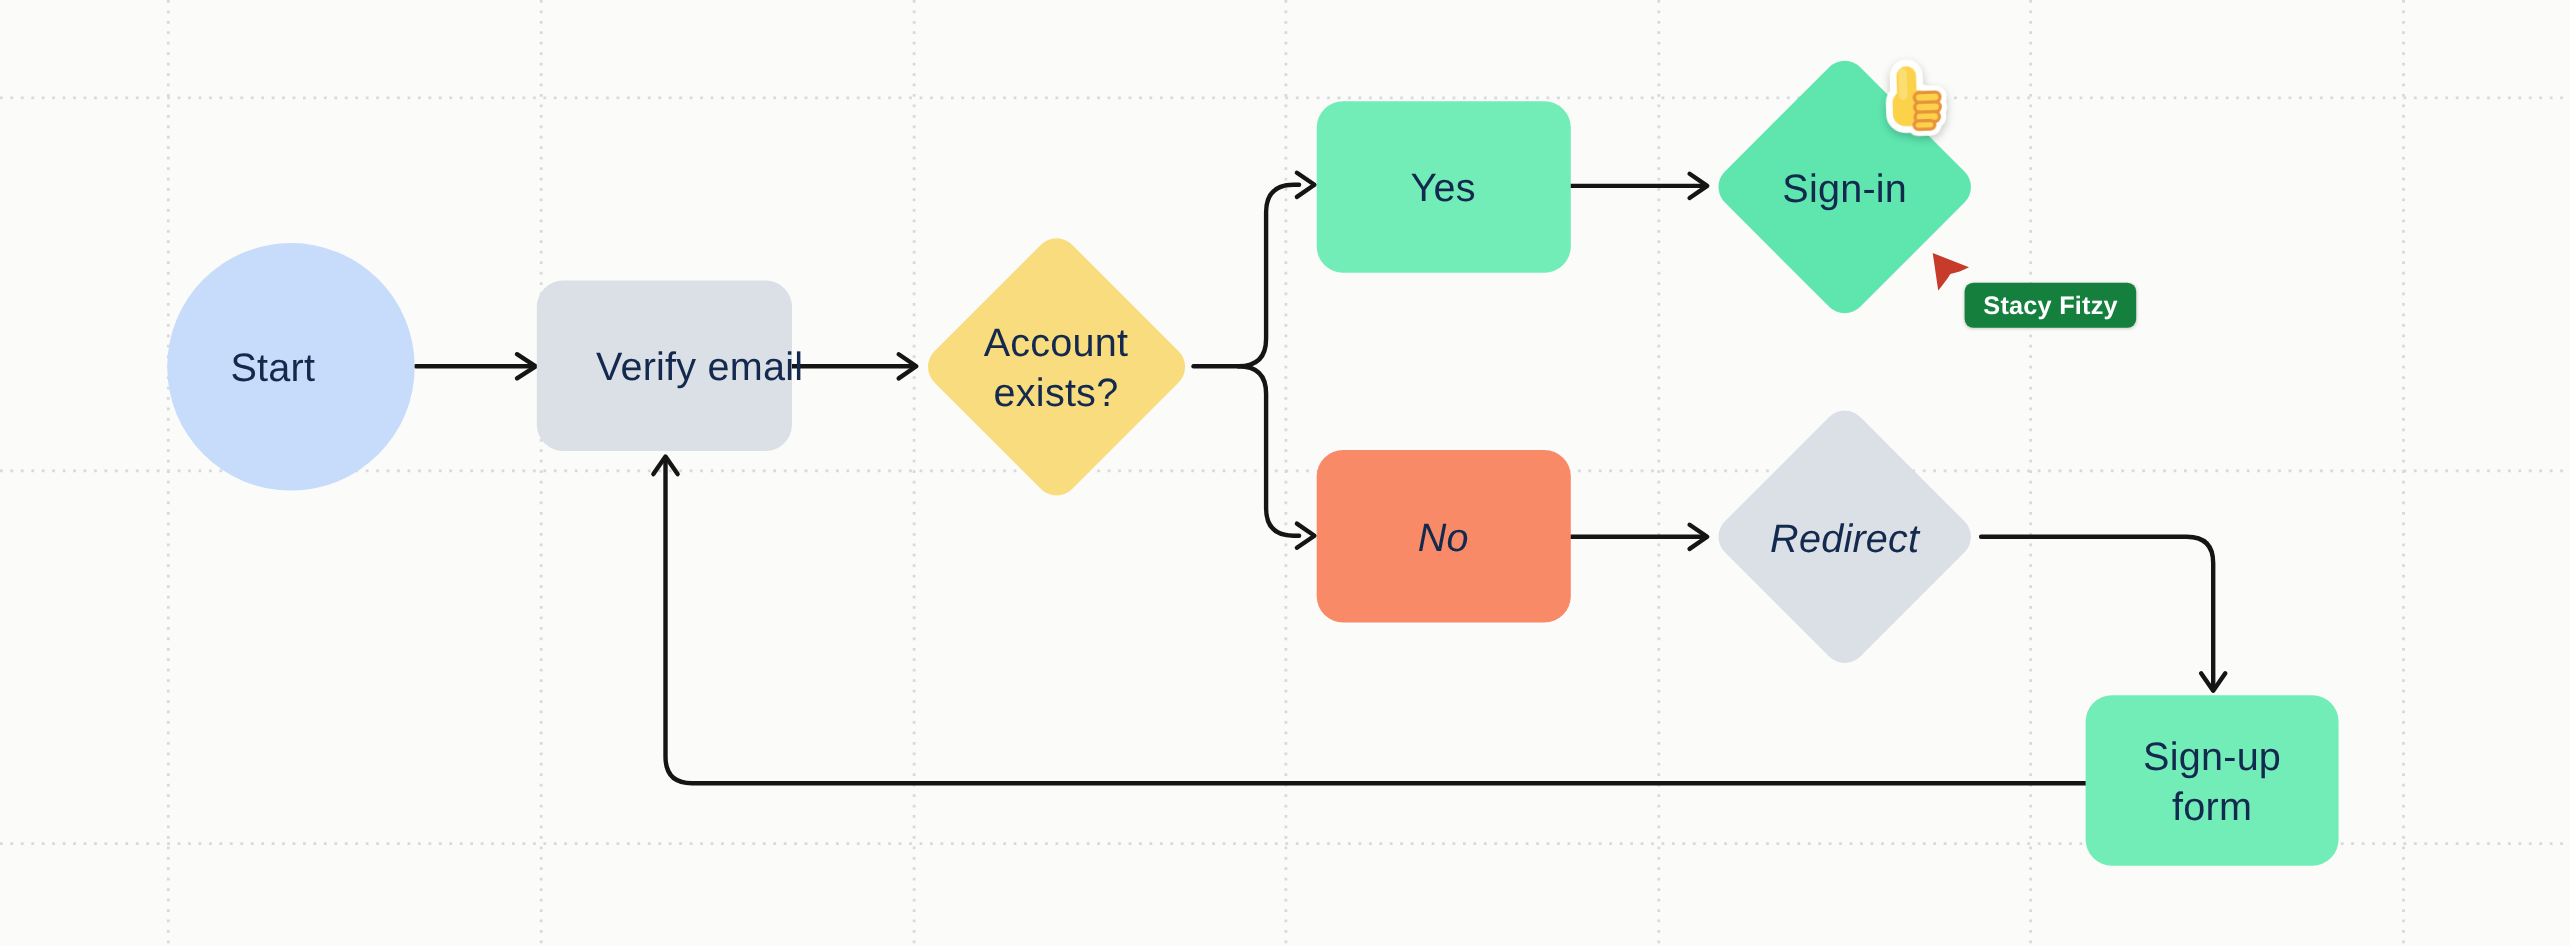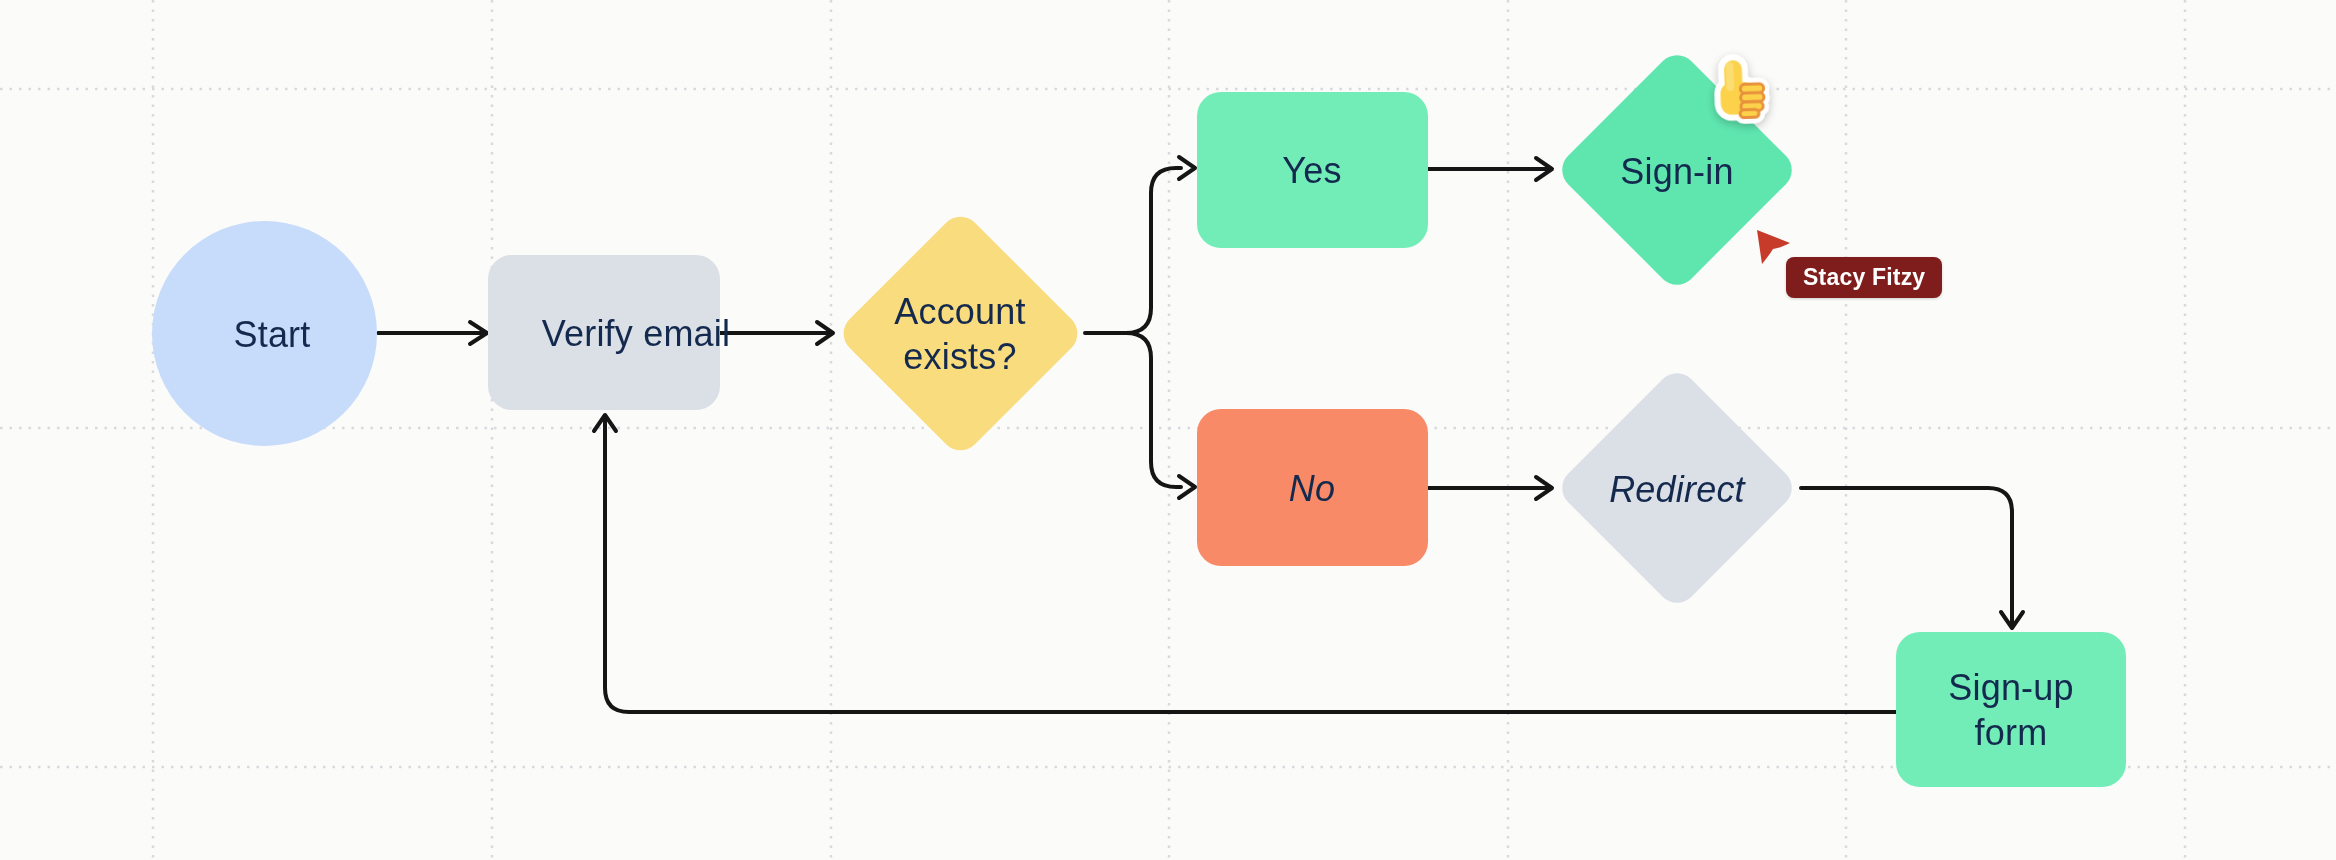--- a/index.html
+++ b/index.html
@@ -78,21 +78,21 @@
 
       <path d="M1801,488 L1988,488 Q2012,488 2012,512 L2012,626"></path>
       <path d="M2001,612 L2012,628 L2023,612"></path>
 
       <path d="M1896,712 L629,712 Q605,712 605,688 L605,417"></path>
       <path d="M594,431 L605,415 L616,431"></path>
     </g>
   </svg>
 
   <div class="circle-node" style="left: 152px; top: 221px; width: 225px; height: 225px; background-color: rgb(199, 219, 250);"></div>
-  <div class="node-label" style="left:272px;top:334px;">Start</div>
+  <div class="node-label" style="left:248px;top:334px;">Start</div>
 
   <div class="rect-node" style="left: 488px; top: 255px; width: 232px; height: 155px; background-color: rgb(219, 223, 230);"></div>
   <div class="node-label" style="left:636px;top:333px;">Verify email</div>
 
   <div class="diamond-node" style="left: 872px; top: 245px; width: 177px; height: 177px; background-color: rgb(249, 220, 125);"></div>
   <div class="node-label" style="left:960px;top:334px;">Account
 exists?</div>
 
   <div class="rect-node" style="left: 1197px; top: 92px; width: 231px; height: 156px; background-color: rgb(114, 237, 184);"></div>
   <div class="node-label" style="left:1312px;top:170px;">Yes</div>
@@ -130,17 +130,17 @@
       <rect x="30" y="52" width="17" height="7" rx="3.5" fill="#FBD249" stroke="#E8913C" stroke-width="2.6"></rect>
       <rect x="18.5" y="8.5" width="7" height="26" rx="3.5" fill="#FCDD71"></rect>
     </g>
   </svg>
 
   <div class="cursor-wrap">
     <svg width="40" height="40" viewBox="0 0 40 40">
       <path d="M3,2 L36,15 C30,18 25,20 19,21 C16,26 12,31 8,36 Z" style="fill: rgb(198, 59, 42);"></path>
     </svg>
   </div>
-  <div class="name-tag" style="background-color: #7f1d1d;">
+  <div class="name-tag" style="background-color: #15803d;">
     <span>Stacy Fitzy</span>
   </div>
 
 </div>
 
 </body></html>

